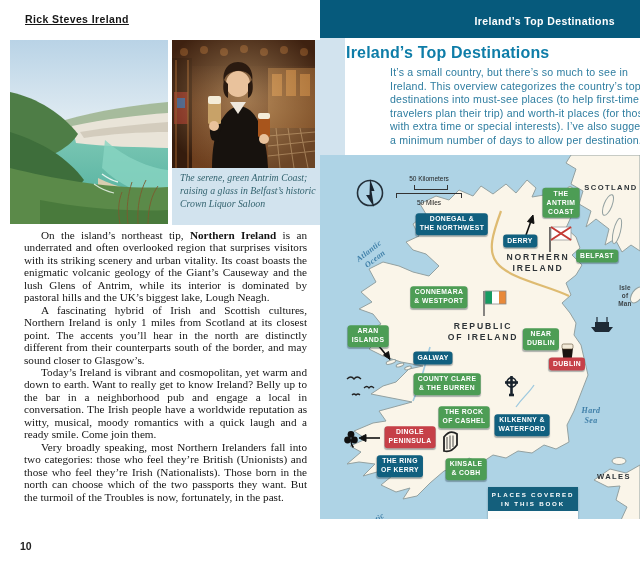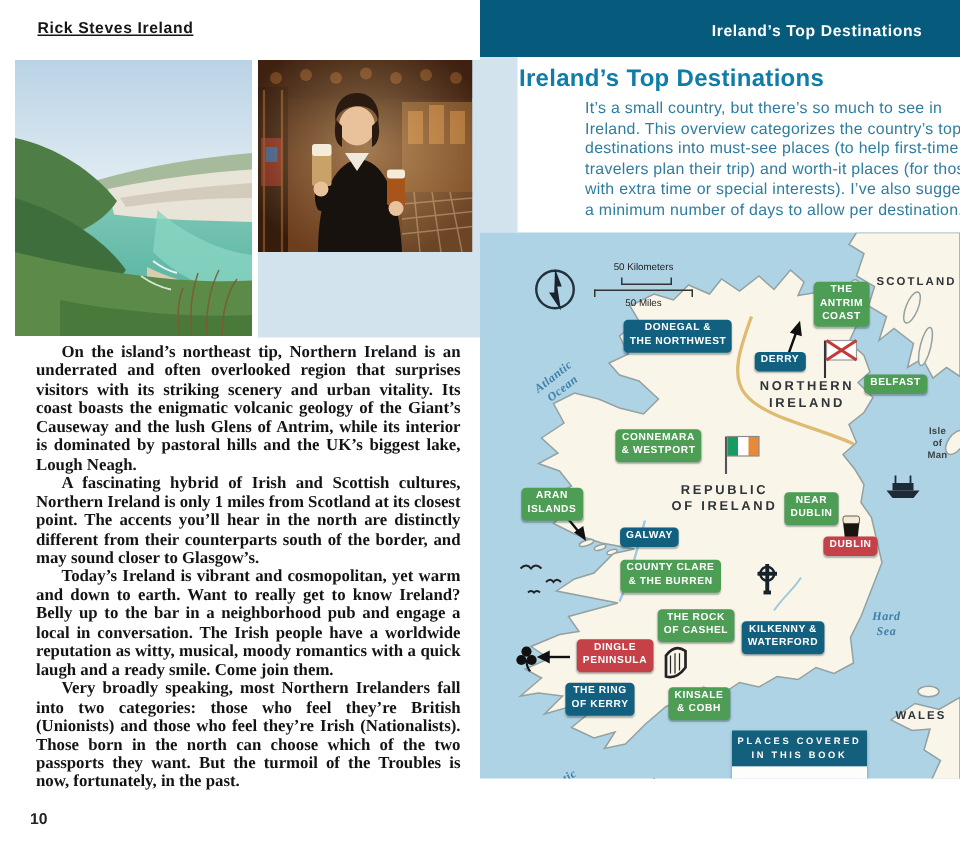--- a/index.html
+++ b/index.html
@@ -10,21 +10,21 @@
   .rp-headerbar span{position:absolute;right:25px;top:15px;font:bold 10.5px "Liberation Sans",sans-serif;letter-spacing:.4px;color:#fff;}
   
   .pale-left{position:absolute;left:172px;top:40px;width:148px;height:185px;background:#d2e3ee;}
   .gutter-strip{position:absolute;left:320px;top:38px;width:25px;height:117px;background:#d2e3ee;}
   
   .photo-coast{position:absolute;left:10px;top:40px;width:158px;height:184px;overflow:hidden;}
   .photo-pub{position:absolute;left:172px;top:40px;width:143px;height:128px;overflow:hidden;}
   .caption{position:absolute;left:180px;top:171px;width:136px;font:italic 9.8px "Liberation Serif",serif;line-height:13.2px;color:#33636f;white-space:pre-line;}
   
   .body-text{position:absolute;left:24px;top:229px;width:283px;font:11.2px "Liberation Serif",serif;line-height:12.45px;color:#141414;text-align:justify;}
-  .body-text p{margin:0;text-indent:17px;font-weight:bold;}
+  .body-text p{margin:0;text-indent:17px;}
   .page-num{position:absolute;left:20px;top:540px;font:bold 10.5px "Liberation Sans",sans-serif;color:#222;}
   
   .rp-title{position:absolute;left:346px;top:44px;margin:0;font:bold 16px "Liberation Sans",sans-serif;color:#0e7da8;letter-spacing:.2px;}
   .rp-intro{position:absolute;left:346px;top:66px;width:276px;margin:0;font:10.6px "Liberation Sans",sans-serif;line-height:13.5px;color:#2e7da0;letter-spacing:.2px;padding-left:44px;}
   
   .map{position:absolute;left:320px;top:155px;width:320px;height:364px;background:#aed3e5;overflow:hidden;}
   .map svg.base{position:absolute;left:0;top:0;}
   .mlabel{position:absolute;transform:translate(-50%,-50%);font:bold 6.8px "Liberation Sans",sans-serif;letter-spacing:.4px;color:#fff;padding:2px 4px;border-radius:3px;text-align:center;white-space:pre-line;line-height:1.3;box-shadow:0 1px 1px rgba(30,50,60,.35);}
   .tier-try{background:#4d9d55;}
   .tier-worth{background:#11607f;}
@@ -149,20 +149,23 @@
       <path d="M40,100 C36,92 38,82 44,76 L52,84 C48,90 46,96 46,102 Z" fill="#17120e"></path>
       <rect x="36" y="60" width="13" height="24" rx="1.5" fill="#c8a268"></rect>
       <rect x="36" y="56" width="13" height="8" rx="2" fill="#f4ecd8"></rect>
       <circle cx="42" cy="86" r="5" fill="#e9c29c"></circle>
       <rect x="86" y="76" width="12" height="21" rx="1.5" fill="#a8551c"></rect>
       <rect x="86" y="73" width="12" height="6" rx="2" fill="#f4ecd8"></rect>
       <circle cx="92" cy="99" r="5" fill="#e9c29c"></circle>
     </svg>
   </div>
 
+  <div class="caption">The serene, green Antrim Coast;
+raising a glass in Belfast’s historic
+Crown Liquor Saloon</div>
 
   <div class="body-text">
     <p><span>On the island’s northeast tip, </span><b>Northern Ireland</b><span> is an underrated and often overlooked region that surprises visitors with its striking scenery and urban vitality. Its coast boasts the enigmatic volcanic geology of the Giant’s Causeway and the lush Glens of Antrim, while its interior is dominated by pastoral hills and the UK’s biggest lake, Lough Neagh.</span></p>
     <p>A fascinating hybrid of Irish and Scottish cultures, Northern Ireland is only 1 miles from Scotland at its closest point. The accents you’ll hear in the north are distinctly different from their counterparts south of the border, and may sound closer to Glasgow’s.</p>
     <p>Today’s Ireland is vibrant and cosmopolitan, yet warm and down to earth. Want to really get to know Ireland? Belly up to the bar in a neighborhood pub and engage a local in conversation. The Irish people have a worldwide reputation as witty, musical, moody romantics with a quick laugh and a ready smile. Come join them.</p>
     <p>Very broadly speaking, most Northern Irelanders fall into two categories: those who feel they’re British (Unionists) and those who feel they’re Irish (Nationalists). Those born in the north can choose which of the two passports they want. But the turmoil of the Troubles is now, fortunately, in the past.</p>
   </div>
 
   <div class="page-num">10</div>
 

